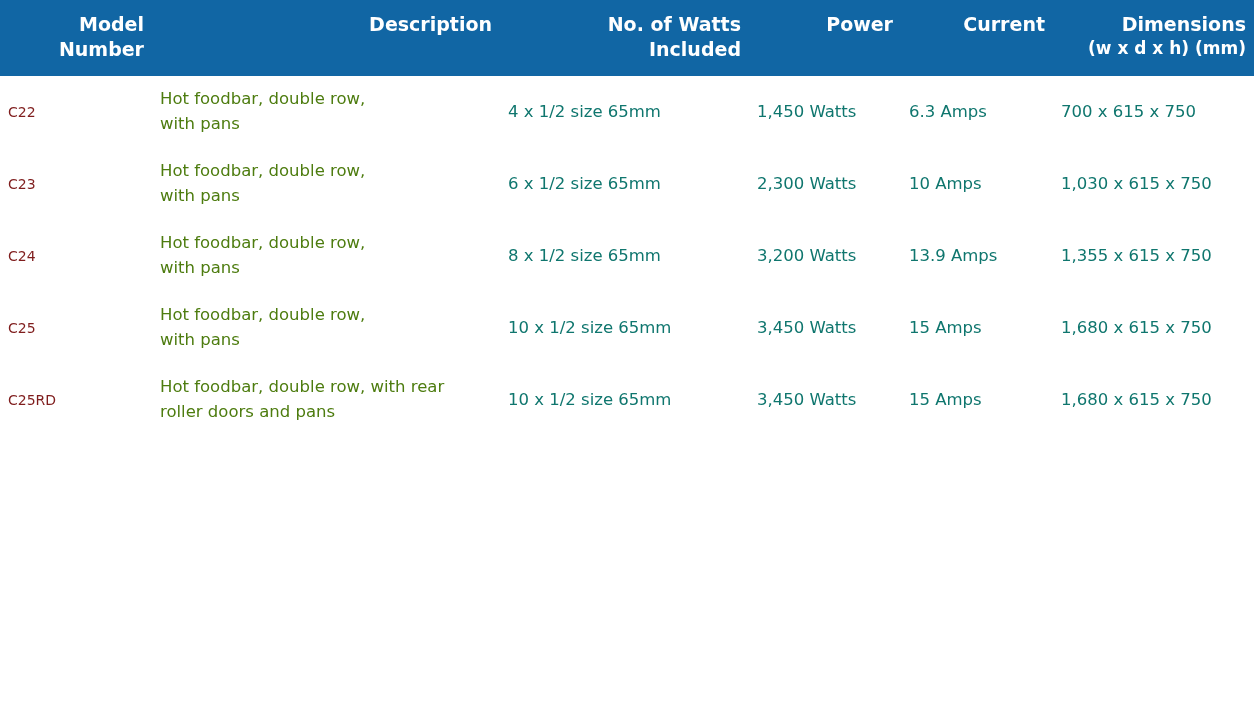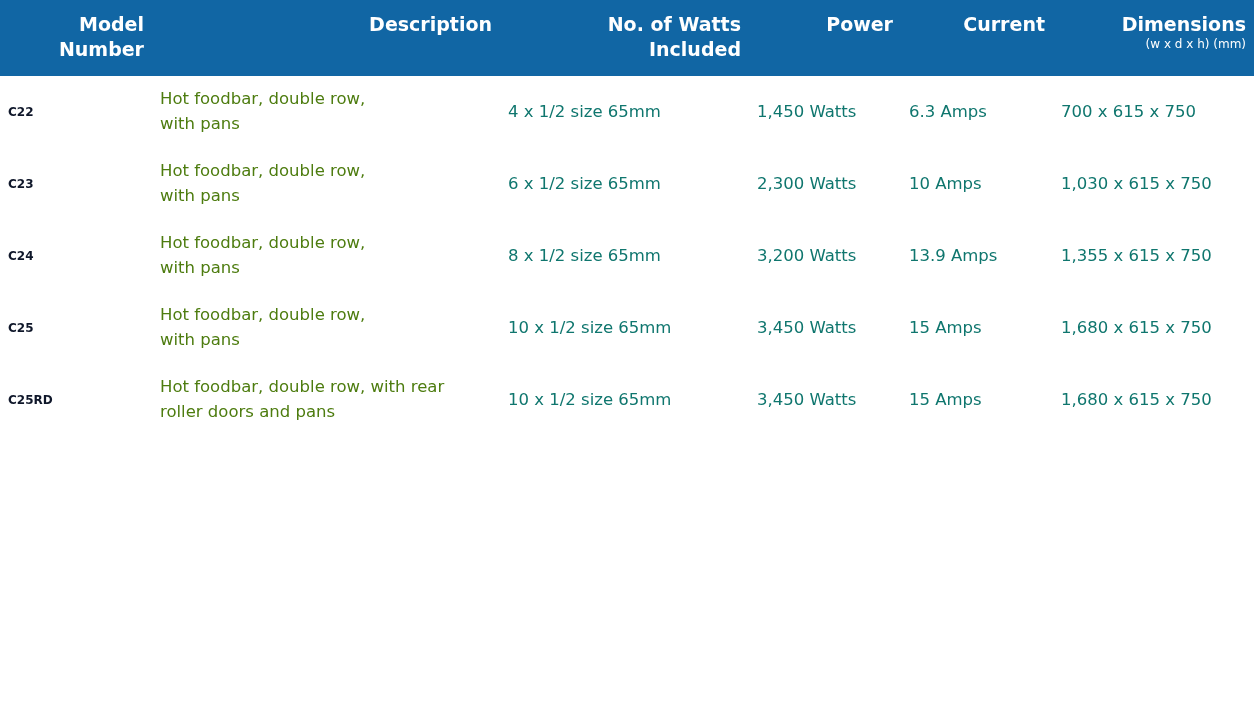--- a/index.html
+++ b/index.html
@@ -23,42 +23,42 @@
     background: #1166a4;
     color: #ffffff;
     text-align: right;
     vertical-align: top;
     font-size: 19px;
     font-weight: bold;
     padding: 12px 8px 14px 8px;
     line-height: 1.32;
   }
   table.spec-table thead th .unit {
-    font-weight: normal;
-    font-size: 12px;
+    font-weight: bold;
+    font-size: 17px;
   }
   col.c-model { width: 152px; }
   col.c-desc  { width: 348px; }
   col.c-pans  { width: 249px; }
   col.c-power { width: 152px; }
   col.c-curr  { width: 152px; }
   col.c-dims  { width: 201px; }
 
   table.spec-table tbody td {
     vertical-align: middle;
     font-size: 16.5px;
     padding: 10px 8px;
     line-height: 1.5;
     color: #0f766e;
     height: 52px;
   }
   table.spec-table tbody td.model {
-    font-weight: bold;
-    color: #0f172a;
-    font-size: 12px;
+    font-weight: normal;
+    color: #7f1d1d;
+    font-size: 14px;
   }
   table.spec-table tbody td.desc {
     color: #4d7c0f;
   }
   .hdr-line2 { display: block; }
 </style>
 </head>
 <body>
 
 <table class="spec-table">

